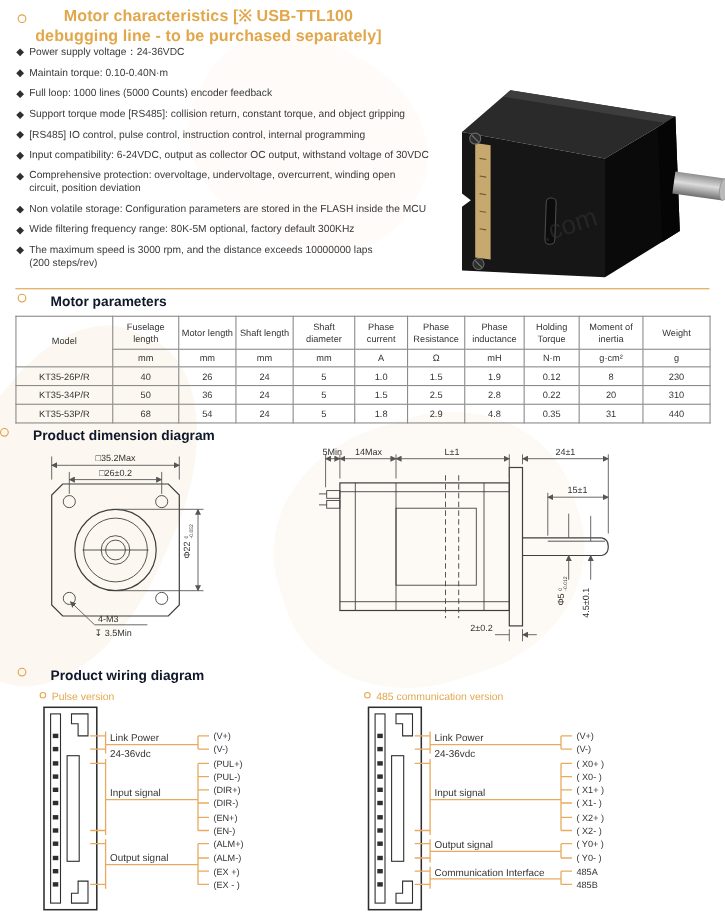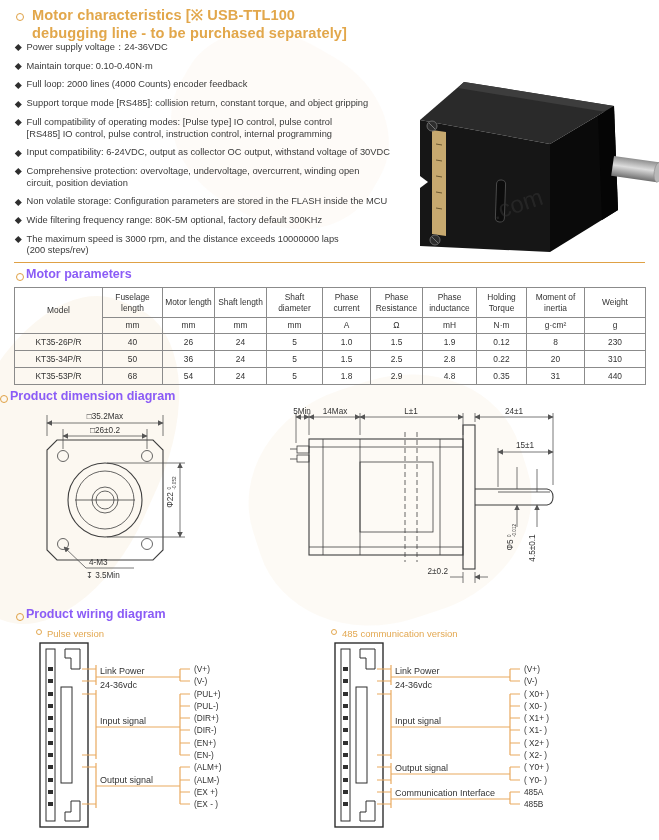--- a/index.html
+++ b/index.html
@@ -7,30 +7,30 @@
           font-family:"Liberation Sans", sans-serif; overflow:hidden; }
   .wm { position:absolute; border-radius:45%; pointer-events:none; z-index:0; }
   .wm1 { left:-40px; top:290px; width:200px; height:340px; background:#f9efe0; opacity:.45; transform:rotate(24deg); }
   .wm2 { left:250px; top:380px; width:280px; height:240px; background:#faf2e6; opacity:.4; transform:rotate(-18deg); }
   .wm3 { left:170px; top:40px; width:220px; height:180px; background:#fbf4ea; opacity:.35; transform:rotate(30deg); }
   .layer { position:absolute; z-index:1; }
 
   .title-wrap { left:16px; top:6px; width:400px; display:flex; gap:8px; }
   .ring { width:6px; height:6px; border:1.4px solid #DFA145; border-radius:50%; flex-shrink:0; }
   .title-ring { margin-top:7px; }
-  .title-text { color:#E2A74B; font-size:14.6px; line-height:18px; font-weight:bold; letter-spacing:.1px; }
+  .title-text { color:#E2A74B; font-size:14.6px; line-height:18px; font-weight:bold; letter-spacing:.1px;text-align:center; }
 
   .features { left:16px; top:42px; width:424px; }
   .feature { display:flex; gap:6px; margin-bottom:7px; }
   .blt { width:4.6px; height:4.6px; background:#2f2f2f; transform:rotate(45deg); margin-top:3.4px; flex-shrink:0; }
   .ft-line { font-size:9.3px; line-height:11.7px; color:#3a3a3a; }
 
   .divider { left:14px; top:262px; width:631px; height:1px; background:#DFA145; }
 
-  .sec-head { display:flex; align-items:flex-end; gap:2px; color:#8b5cf6; font-size:12.5px; font-weight:bold; }
+  .sec-head { display:flex; align-items:flex-start; gap:22px; color:#0f172a; font-size:12.5px; font-weight:bold; }
   .sub-head { display:flex; align-items:center; gap:5px; color:#E3A851; font-size:9.5px; }
   .sub-ring { width:4px; height:4px; border:1px solid #E3A851; border-radius:50%; flex-shrink:0; margin-top:-4px; }
 
   table.params { left:14px; top:287px; width:631px; border-collapse:collapse; table-layout:fixed; }
   table.params td, table.params th { border:1px solid #8b8b8b; text-align:center; vertical-align:middle;
         font-size:8.4px; color:#333; font-weight:normal; padding:1px 1px; line-height:1.2; }
   tr.hrow { height:30px; }
   tr.urow { height:16px; }
   tr.drow { height:17px; }
 
@@ -72,35 +72,34 @@
     <div class="feature">
         <span class="blt"></span>
         <span>
           <div class="ft-line">Maintain torque: 0.10-0.40N·m</div>
           <div class="ft-line"></div>
         </span>
       </div>
     <div class="feature">
         <span class="blt"></span>
         <span>
-          <div class="ft-line">Full loop: 2000 lines (4000 Counts) encoder feedback</div>
+          <div class="ft-line">Full loop: 1000 lines (5000 Counts) encoder feedback</div>
           <div class="ft-line"></div>
         </span>
       </div>
     <div class="feature">
         <span class="blt"></span>
         <span>
           <div class="ft-line">Support torque mode [RS485]: collision return, constant torque, and object gripping</div>
           <div class="ft-line"></div>
         </span>
       </div>
     <div class="feature">
         <span class="blt"></span>
         <span>
-          <div class="ft-line">Full compatibility of operating modes: [Pulse type] IO control, pulse control</div>
           <div class="ft-line">[RS485] IO control, pulse control, instruction control, internal programming</div>
         </span>
       </div>
     <div class="feature">
         <span class="blt"></span>
         <span>
           <div class="ft-line">Input compatibility: 6-24VDC, output as collector OC output, withstand voltage of 30VDC</div>
           <div class="ft-line"></div>
         </span>
       </div>

